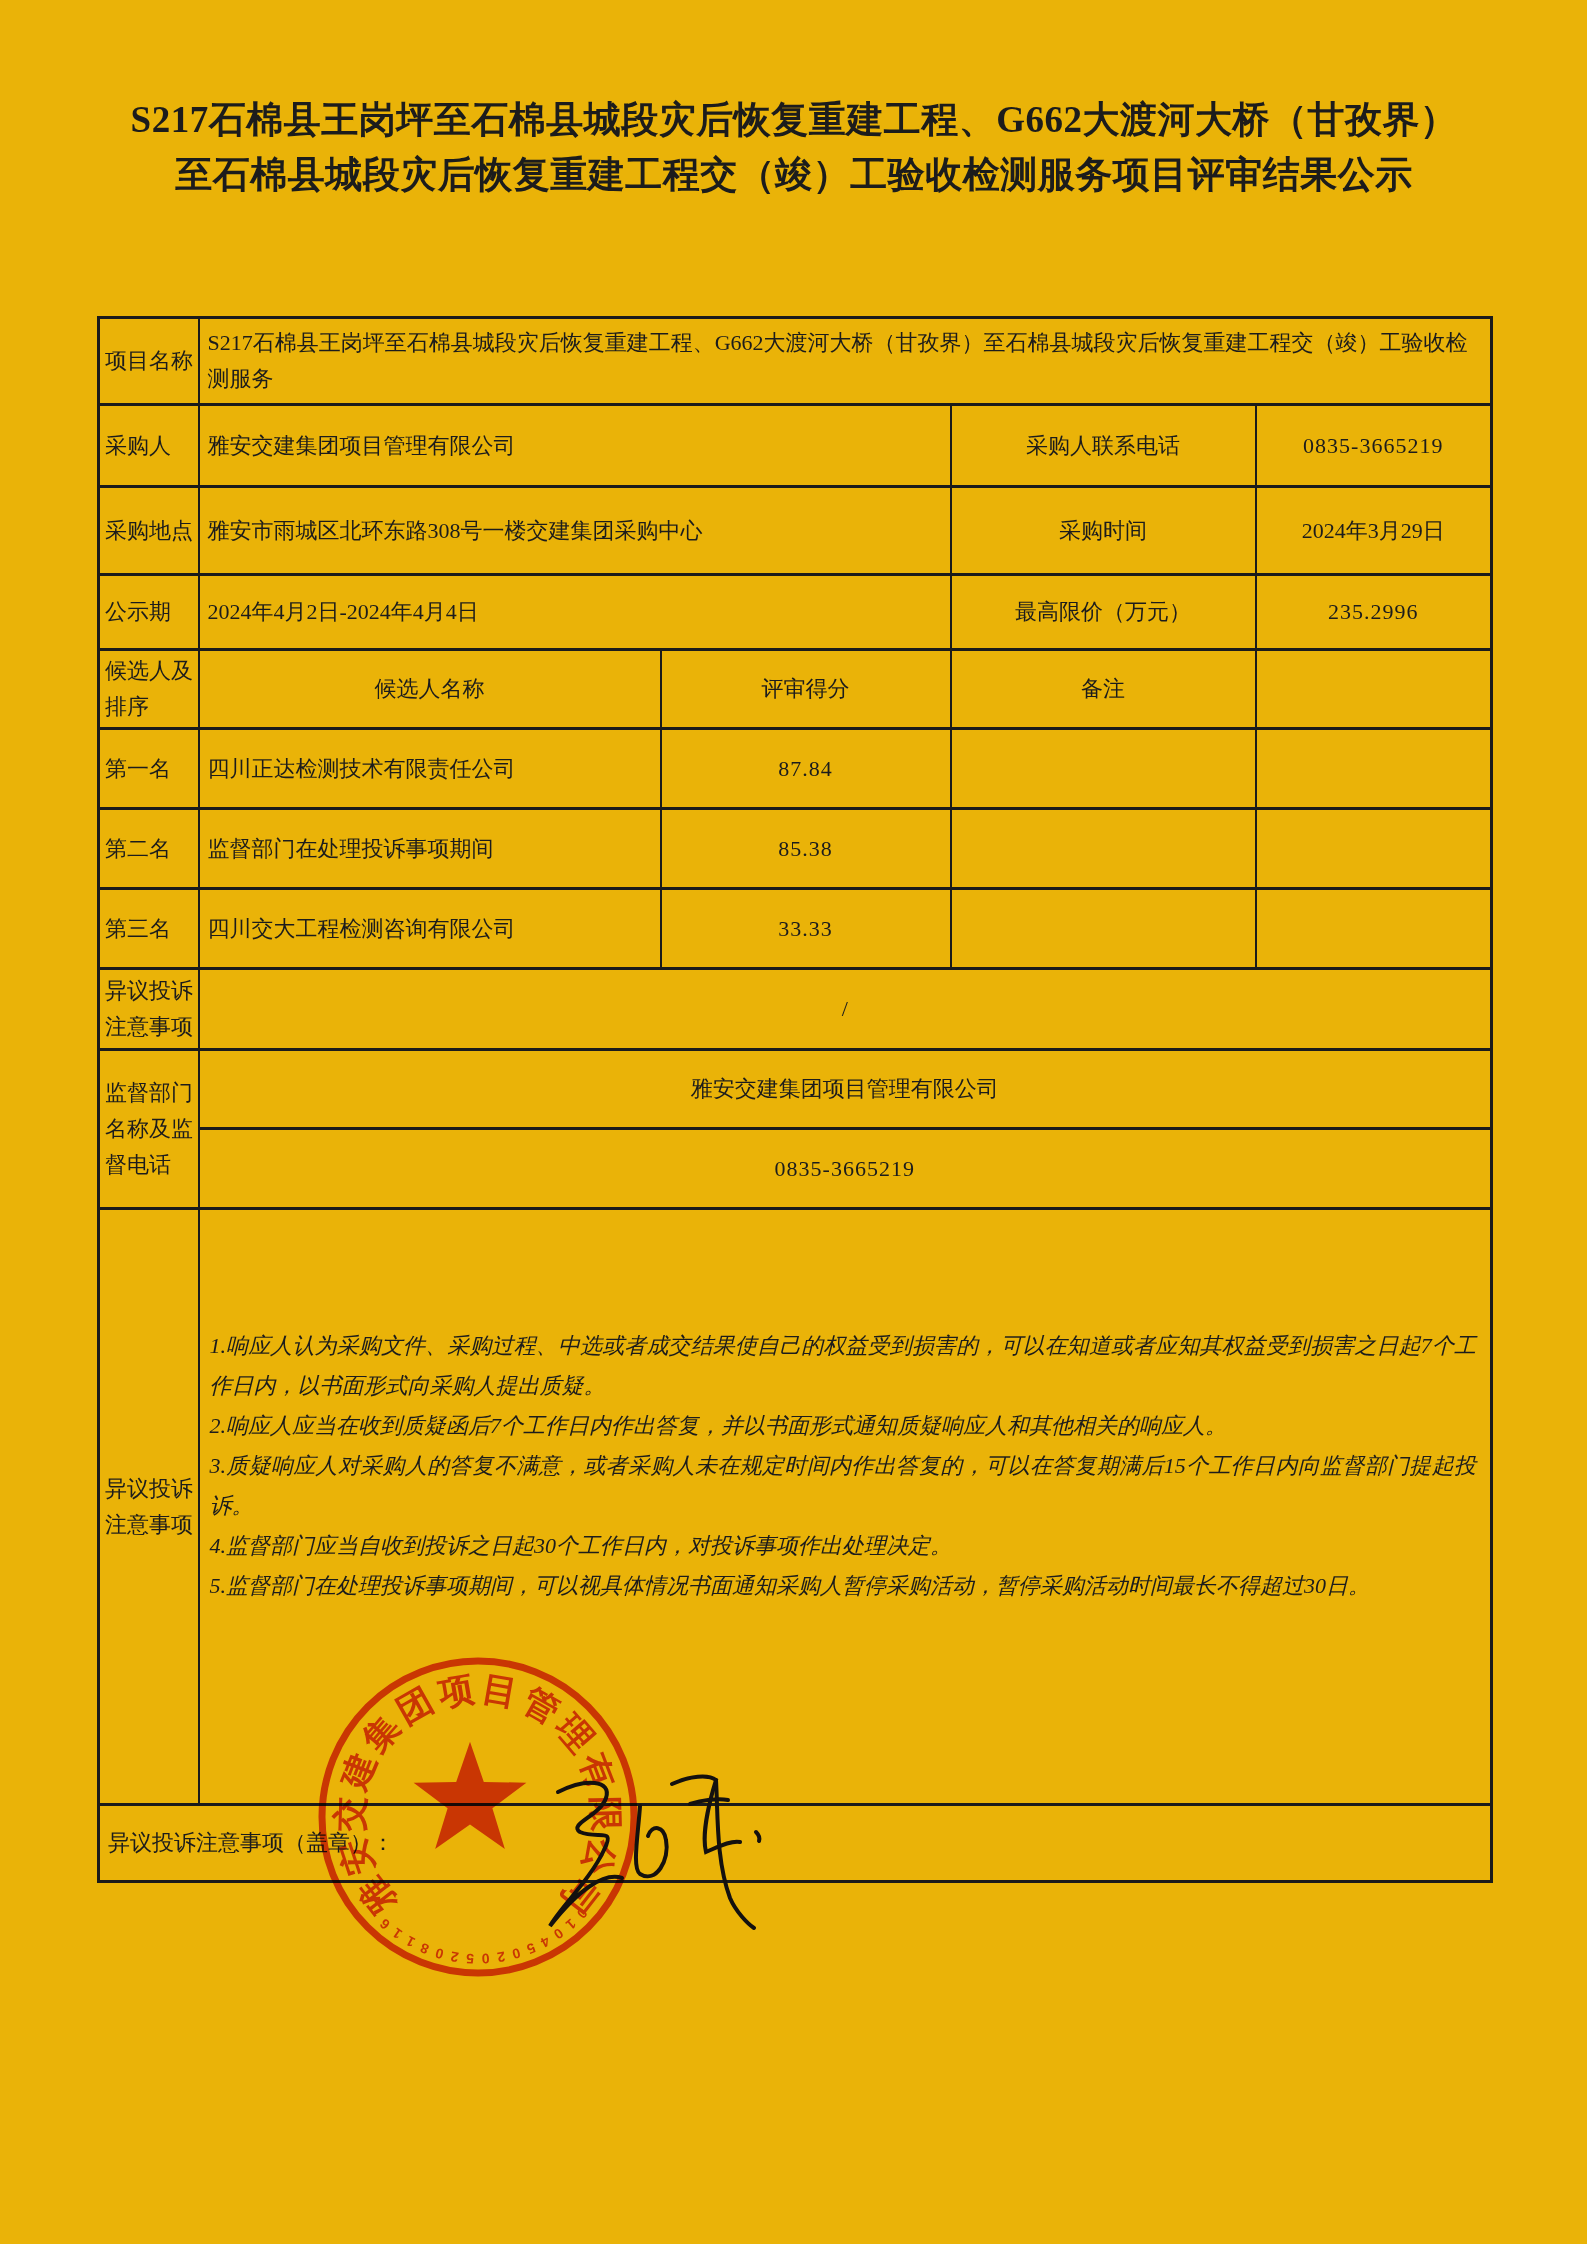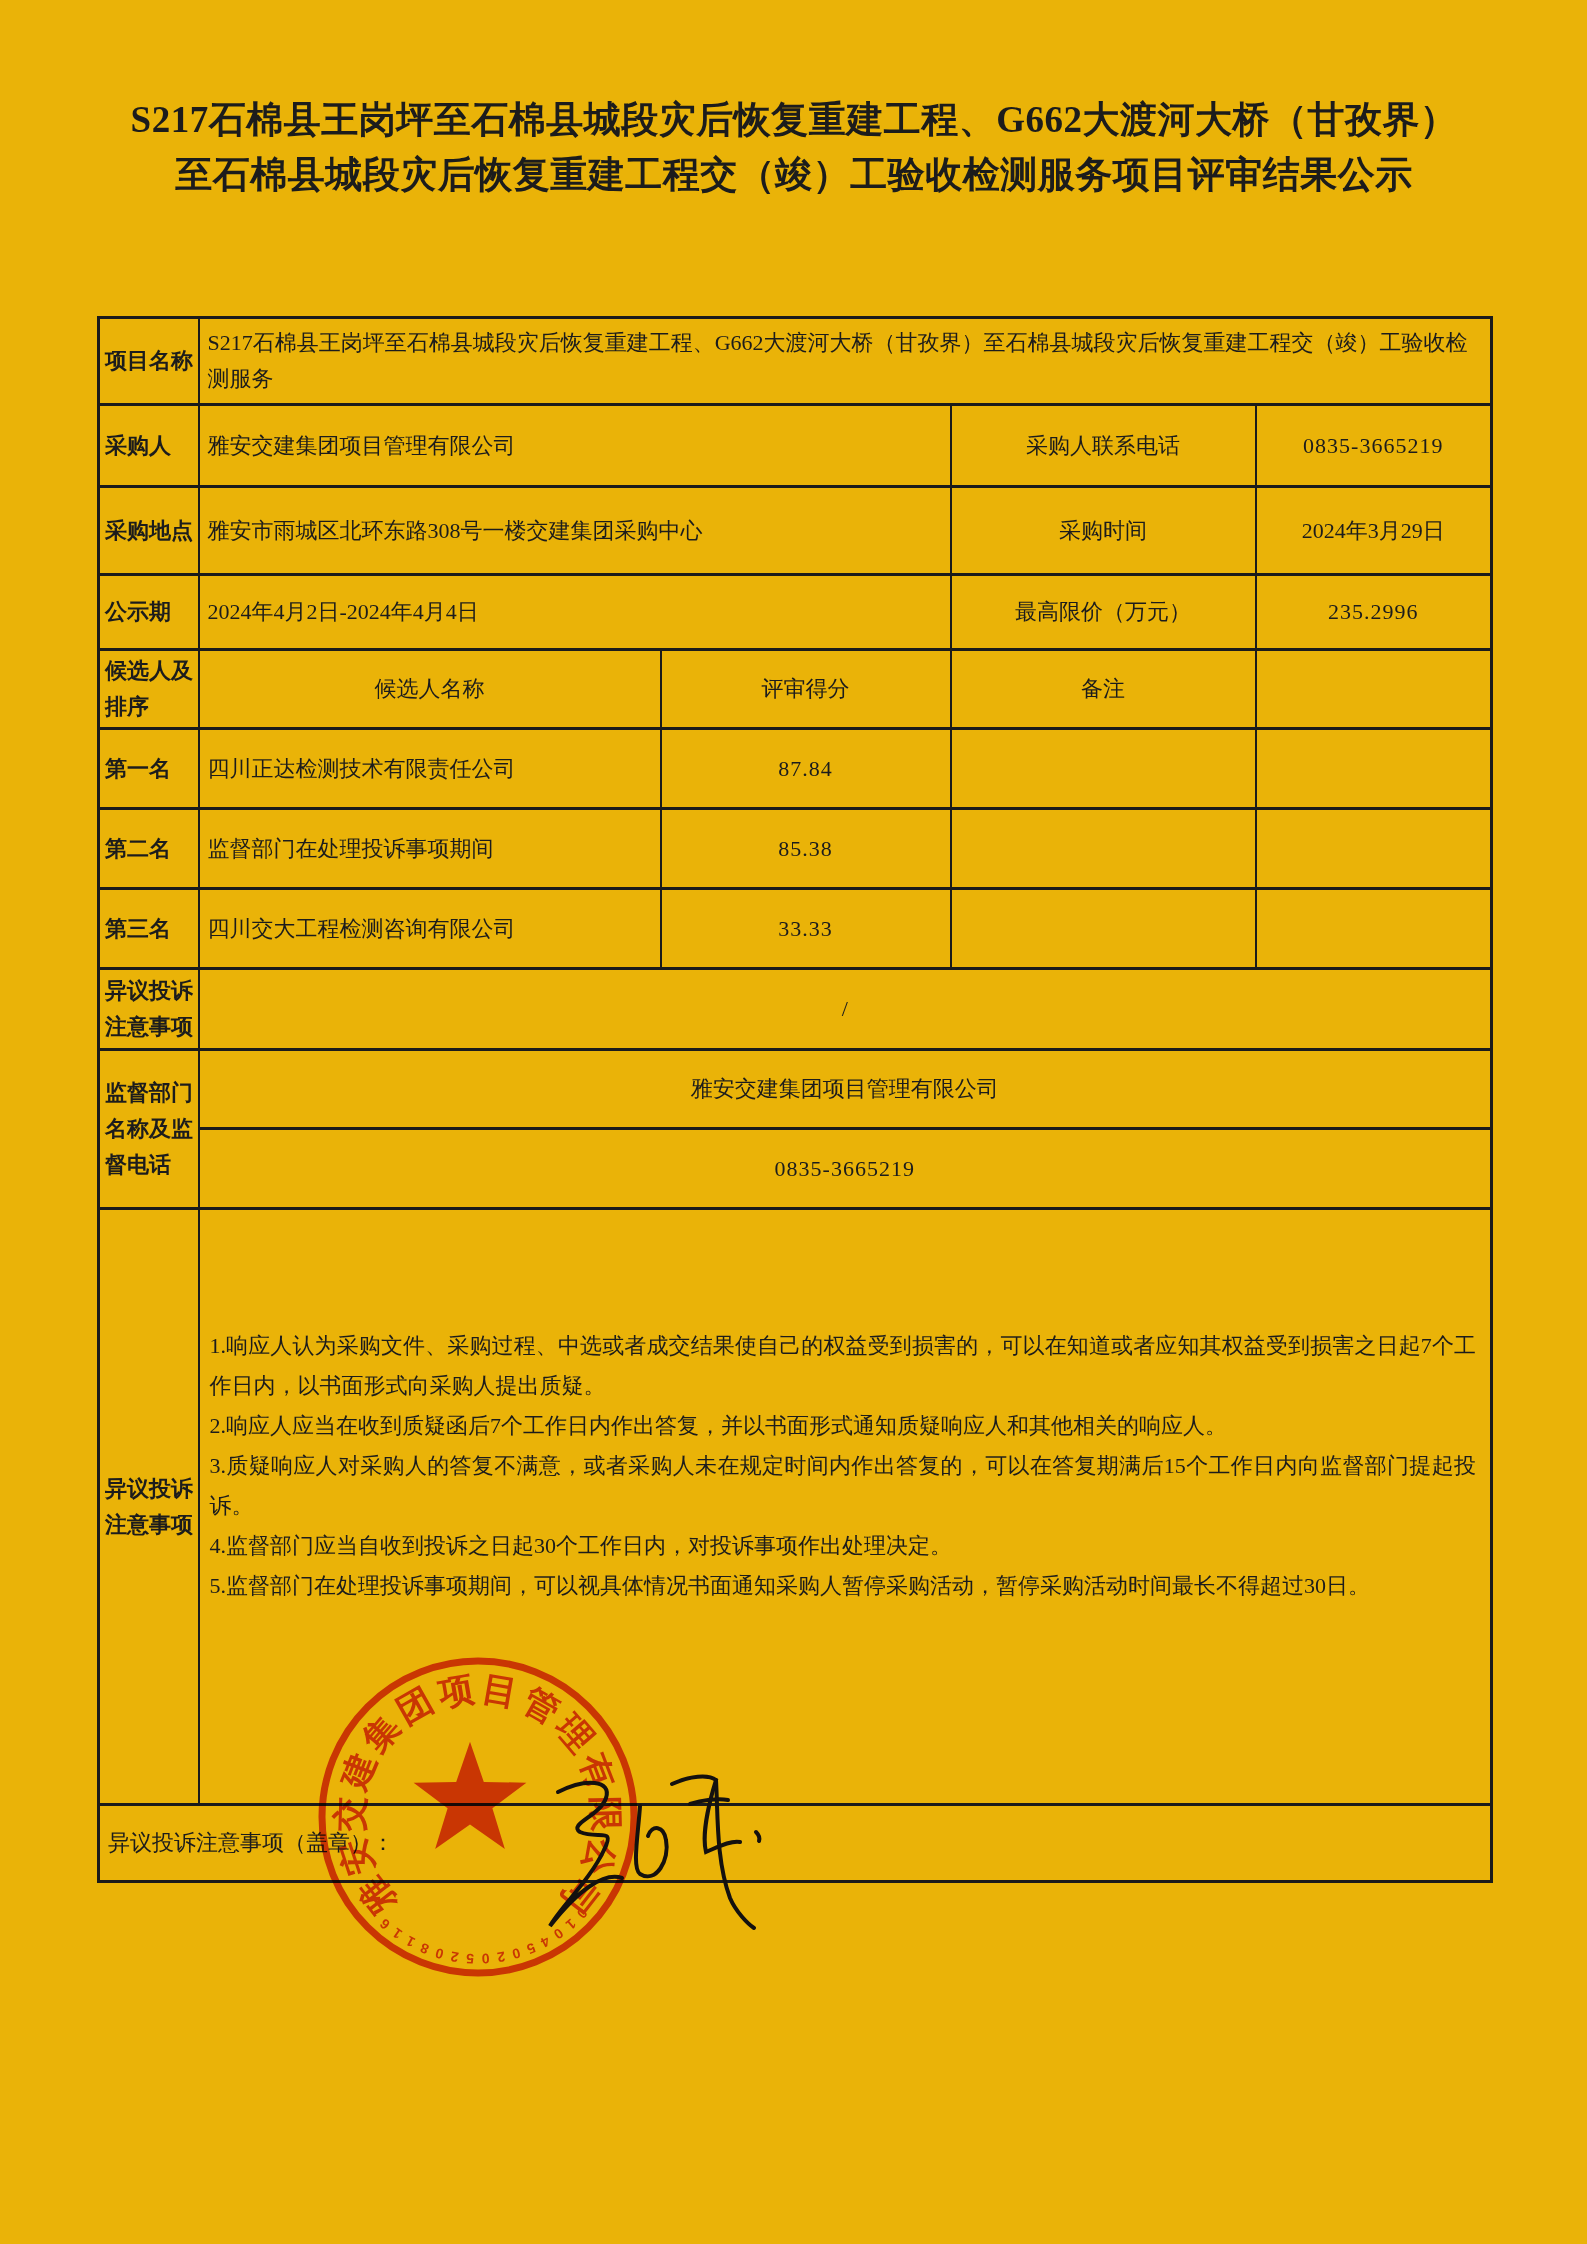--- a/index.html
+++ b/index.html
@@ -32,25 +32,25 @@
     border-left:2px solid #1b1b1b;
     border-right:2px solid #1b1b1b;
     border-top:3px solid #1b1b1b;
     border-bottom:3px solid #1b1b1b;
     padding:2px 8px;
     line-height:36px;
     vertical-align:middle;
     overflow:hidden;
   }
   table.main{border:3px solid #1b1b1b;}
-  .lbl{padding-left:5px !important;padding-right:4px !important;font-weight:bold;}
+  .lbl{padding-left:5px !important;padding-right:4px !important;}
   .c{text-align:center;}
   .num{letter-spacing:1px;}
   .objection-cell{vertical-align:top !important;padding-top:116px !important;padding-left:10px !important;padding-right:14px !important;}
-  .objection-cell p{margin:0;line-height:40px;text-align:justify;}
+  .objection-cell p{margin:0;line-height:40px;text-align:justify;font-style:italic;}
   .sig-cell{padding-left:8px !important;}
   .stamp-svg{position:absolute;left:306px;top:1645px;width:344px;height:344px;opacity:0.88;mix-blend-mode:multiply;pointer-events:none;}
   .signature-svg{position:absolute;left:520px;top:1740px;width:260px;height:210px;pointer-events:none;}
 </style>
 </head>
 <body>
 
 <div class="page">
 
   <div class="doc-title">S217石棉县王岗坪至石棉县城段灾后恢复重建工程、G662大渡河大桥（甘孜界）至石棉县城段灾后恢复重建工程交（竣）工验收检测服务项目评审结果公示</div>

